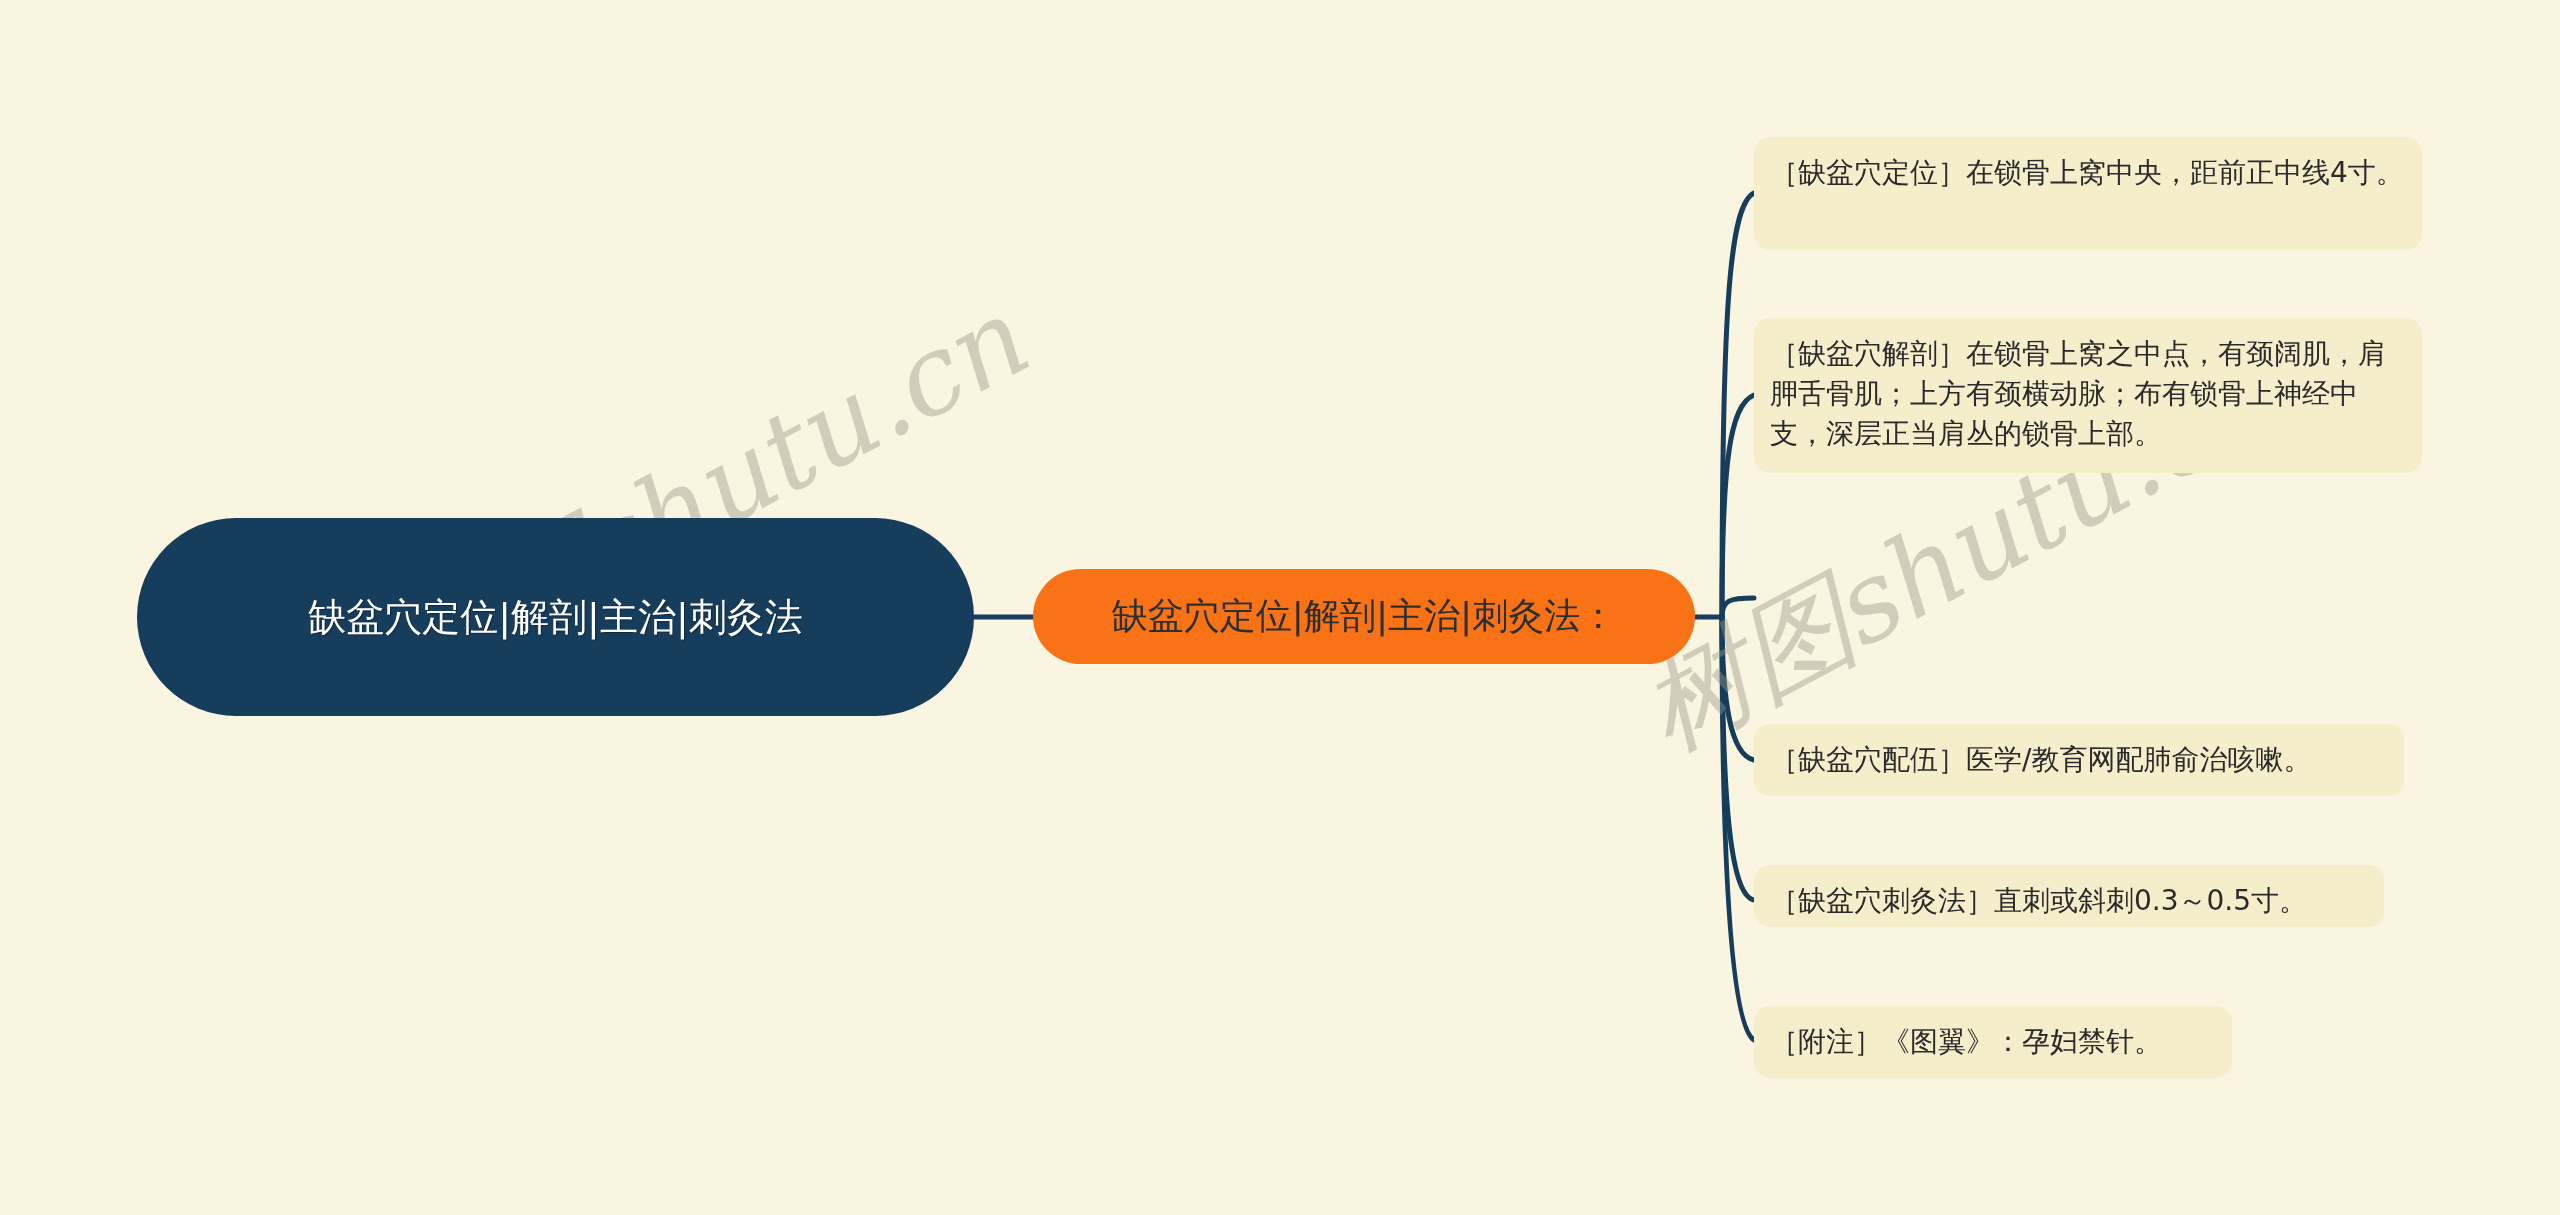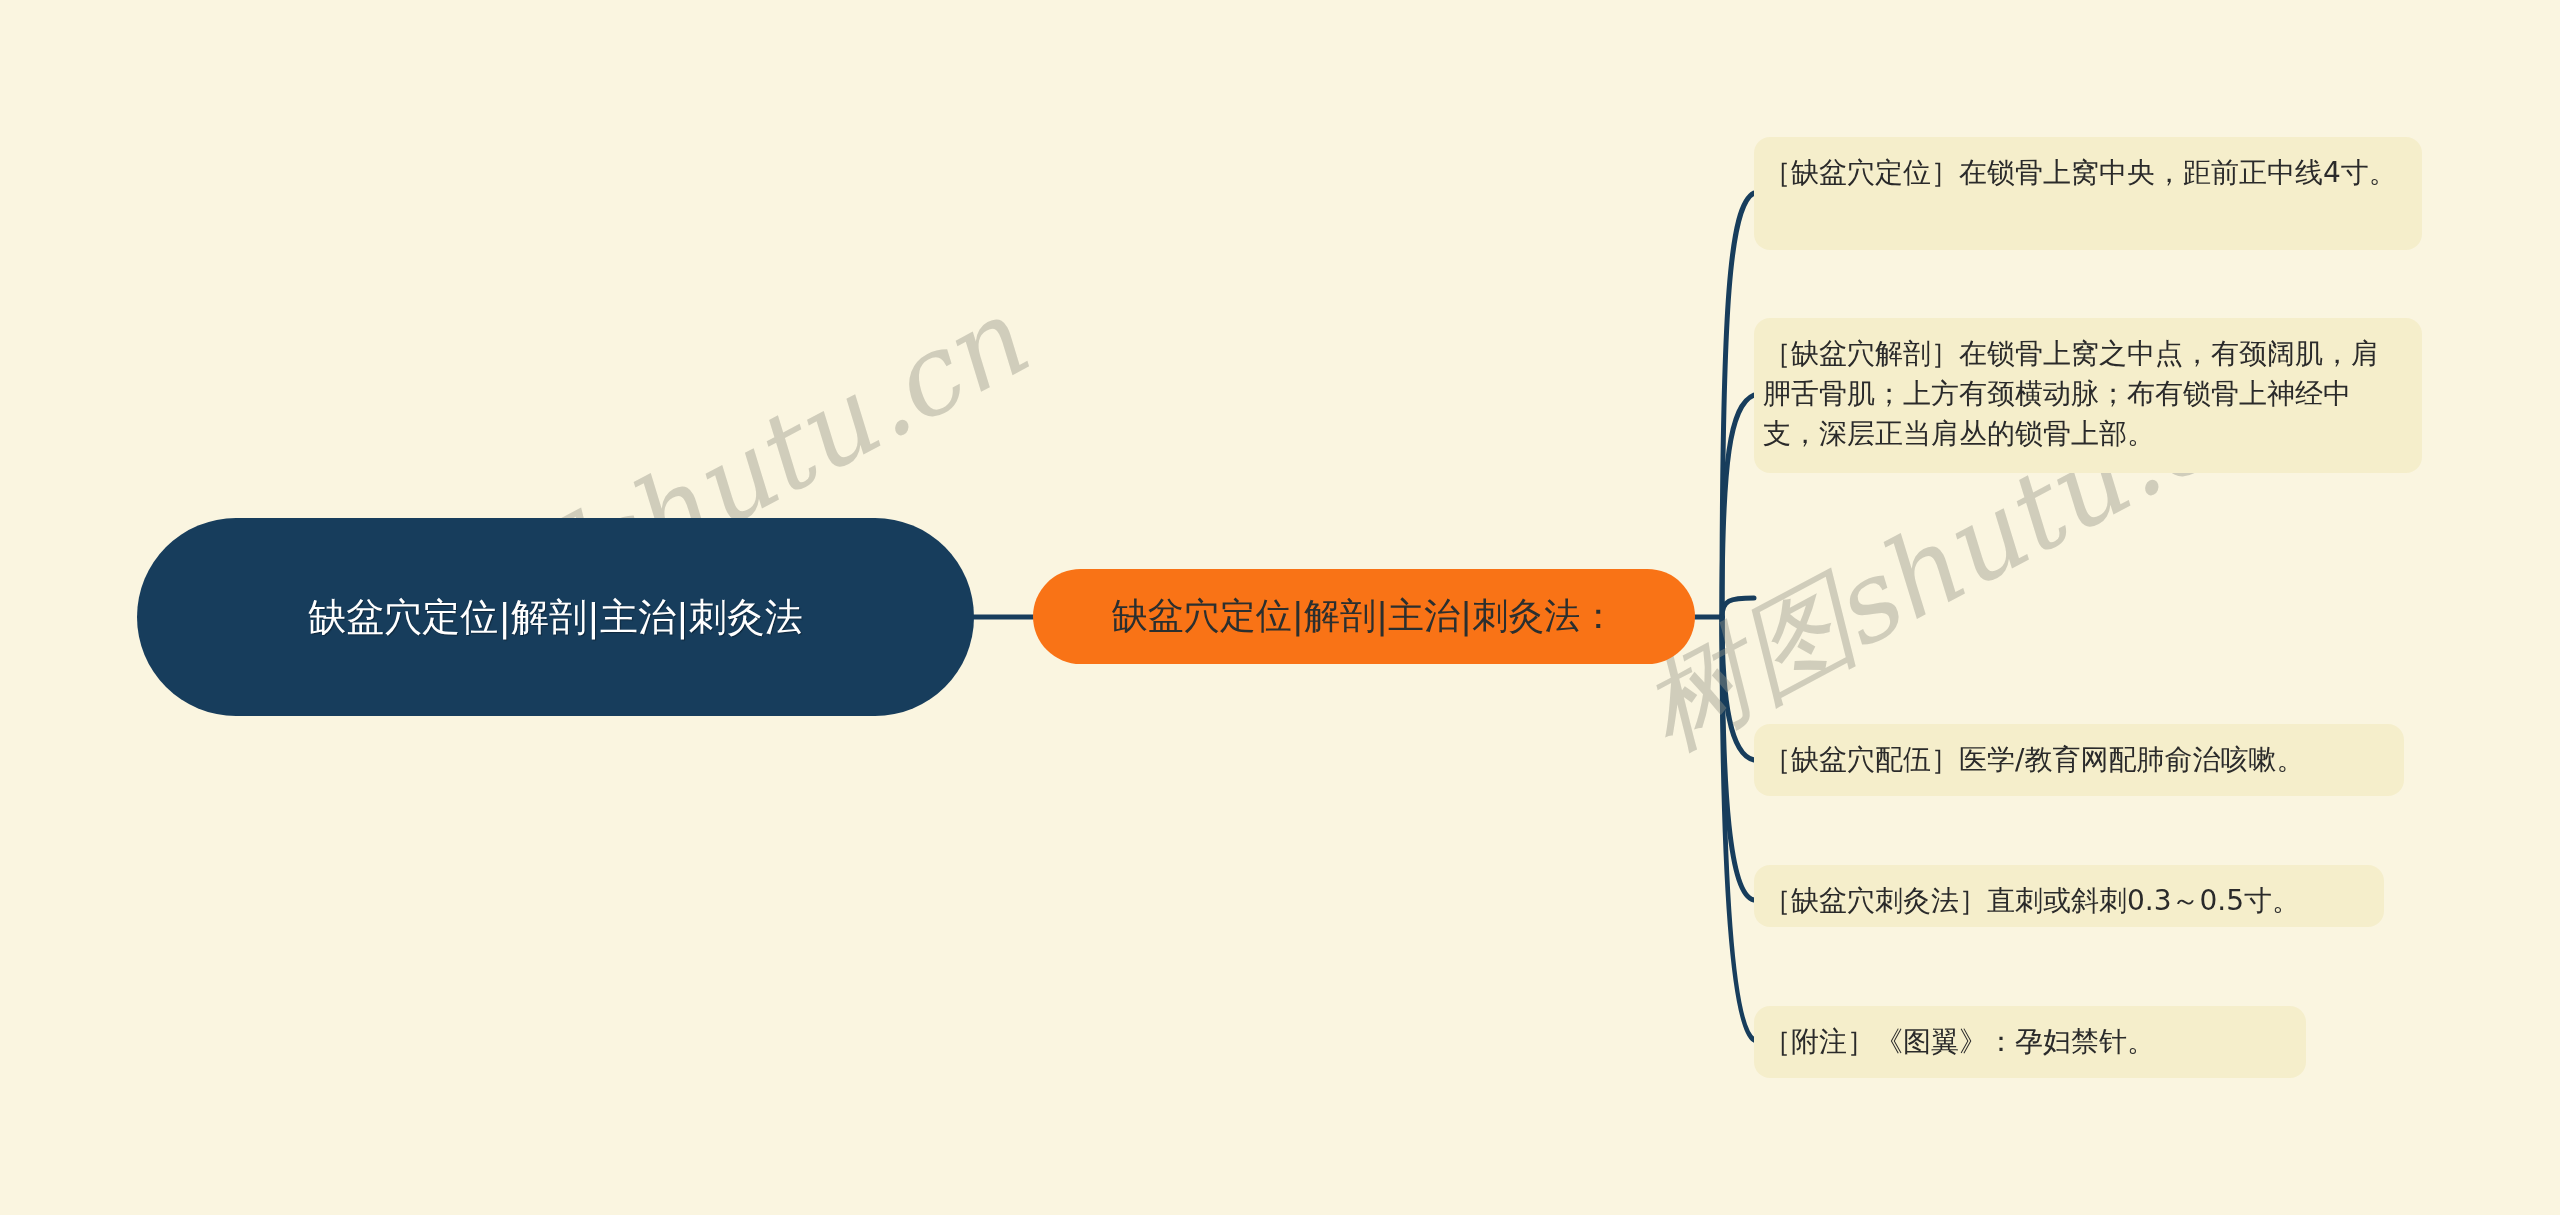--- a/index.html
+++ b/index.html
@@ -23,21 +23,21 @@
   }
   .branch {
     position:absolute; left:1033px; top:569px; width:662px; height:95px;
     background:#f97316; border-radius:48px;
     display:flex; align-items:center; justify-content:center;
   }
   .branch span { color:#2b2f2f; font-size:36px; white-space:nowrap; }
   .leaf {
     position:absolute; left:1754px;
     background:#f5eecb; border-radius:16px;
-    box-sizing:border-box; padding:16px 16px 16px 9px;
+    box-sizing:border-box; padding:16px 16px 16px 16px;
     color:#2a2a2a; font-size:28px; line-height:40px;
   }
   .watermark {
     position:absolute; color:rgba(150,150,135,0.42);
     font-family:"DejaVu Serif","Liberation Serif",serif; font-style:italic;
     font-size:110px; white-space:nowrap; pointer-events:none;
   }
 </style>
 </head>
 <body>
@@ -81,17 +81,17 @@
 
 
   <div class="leaf" style="top:724px; width:650px; height:72px;">
     <span>［缺盆穴配伍］医学/教育网配肺俞治咳嗽。</span>
   </div>
 
   <div class="leaf" style="top:865px; width:630px; height:62px;">
     <span>［缺盆穴刺灸法］直刺或斜刺0.3～0.5寸。</span>
   </div>
 
-  <div class="leaf" style="top:1006px; width:552px; height:72px;">
+  <div class="leaf" style="top:1006px; width:478px; height:72px;">
     <span>［附注］《图翼》：孕妇禁针。</span>
   </div>
 
 </div>
 
 </body></html>

